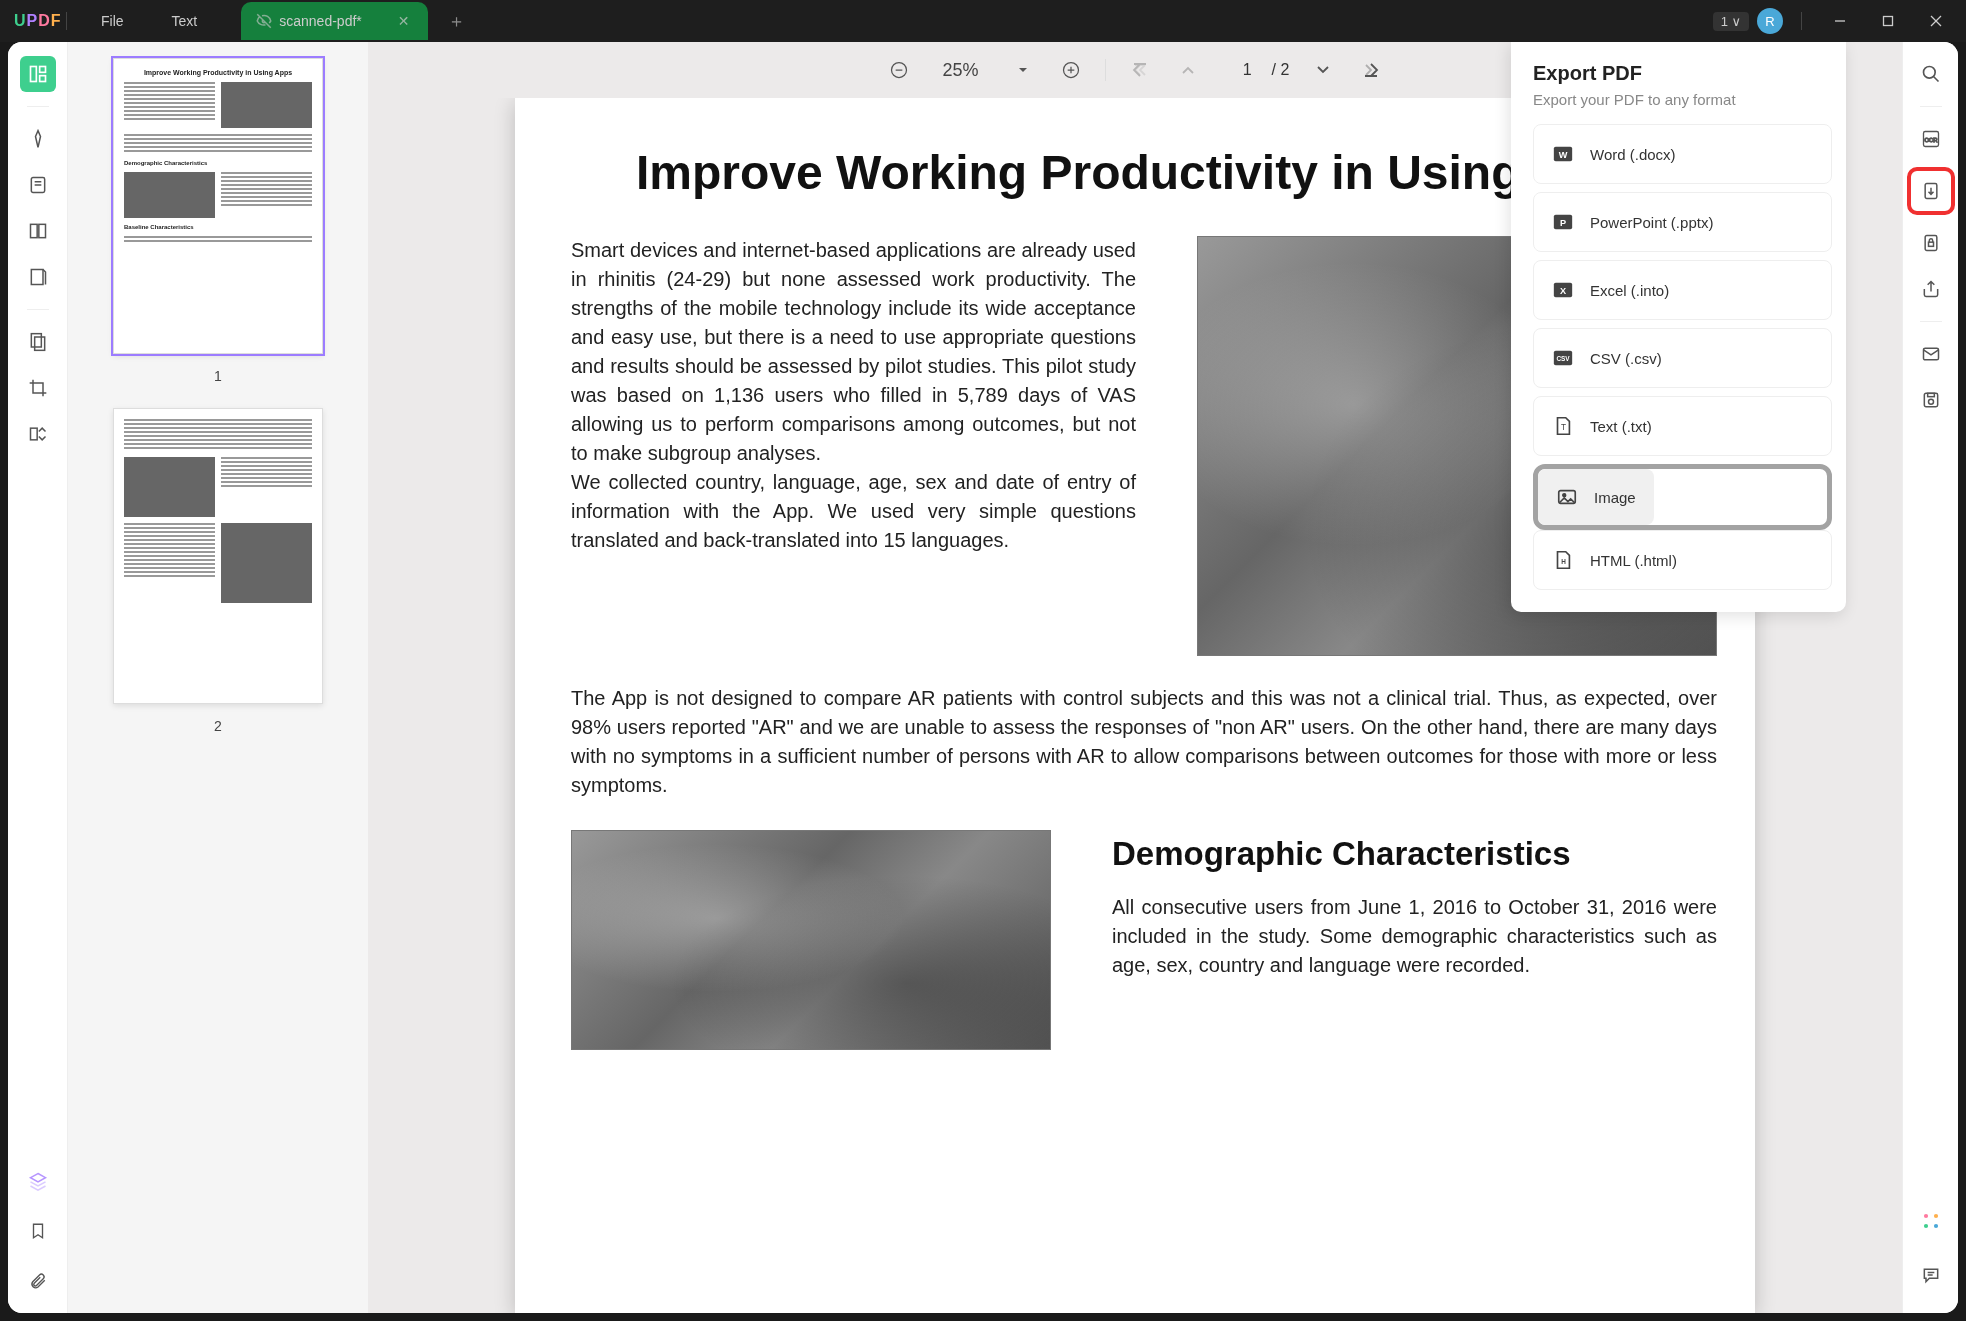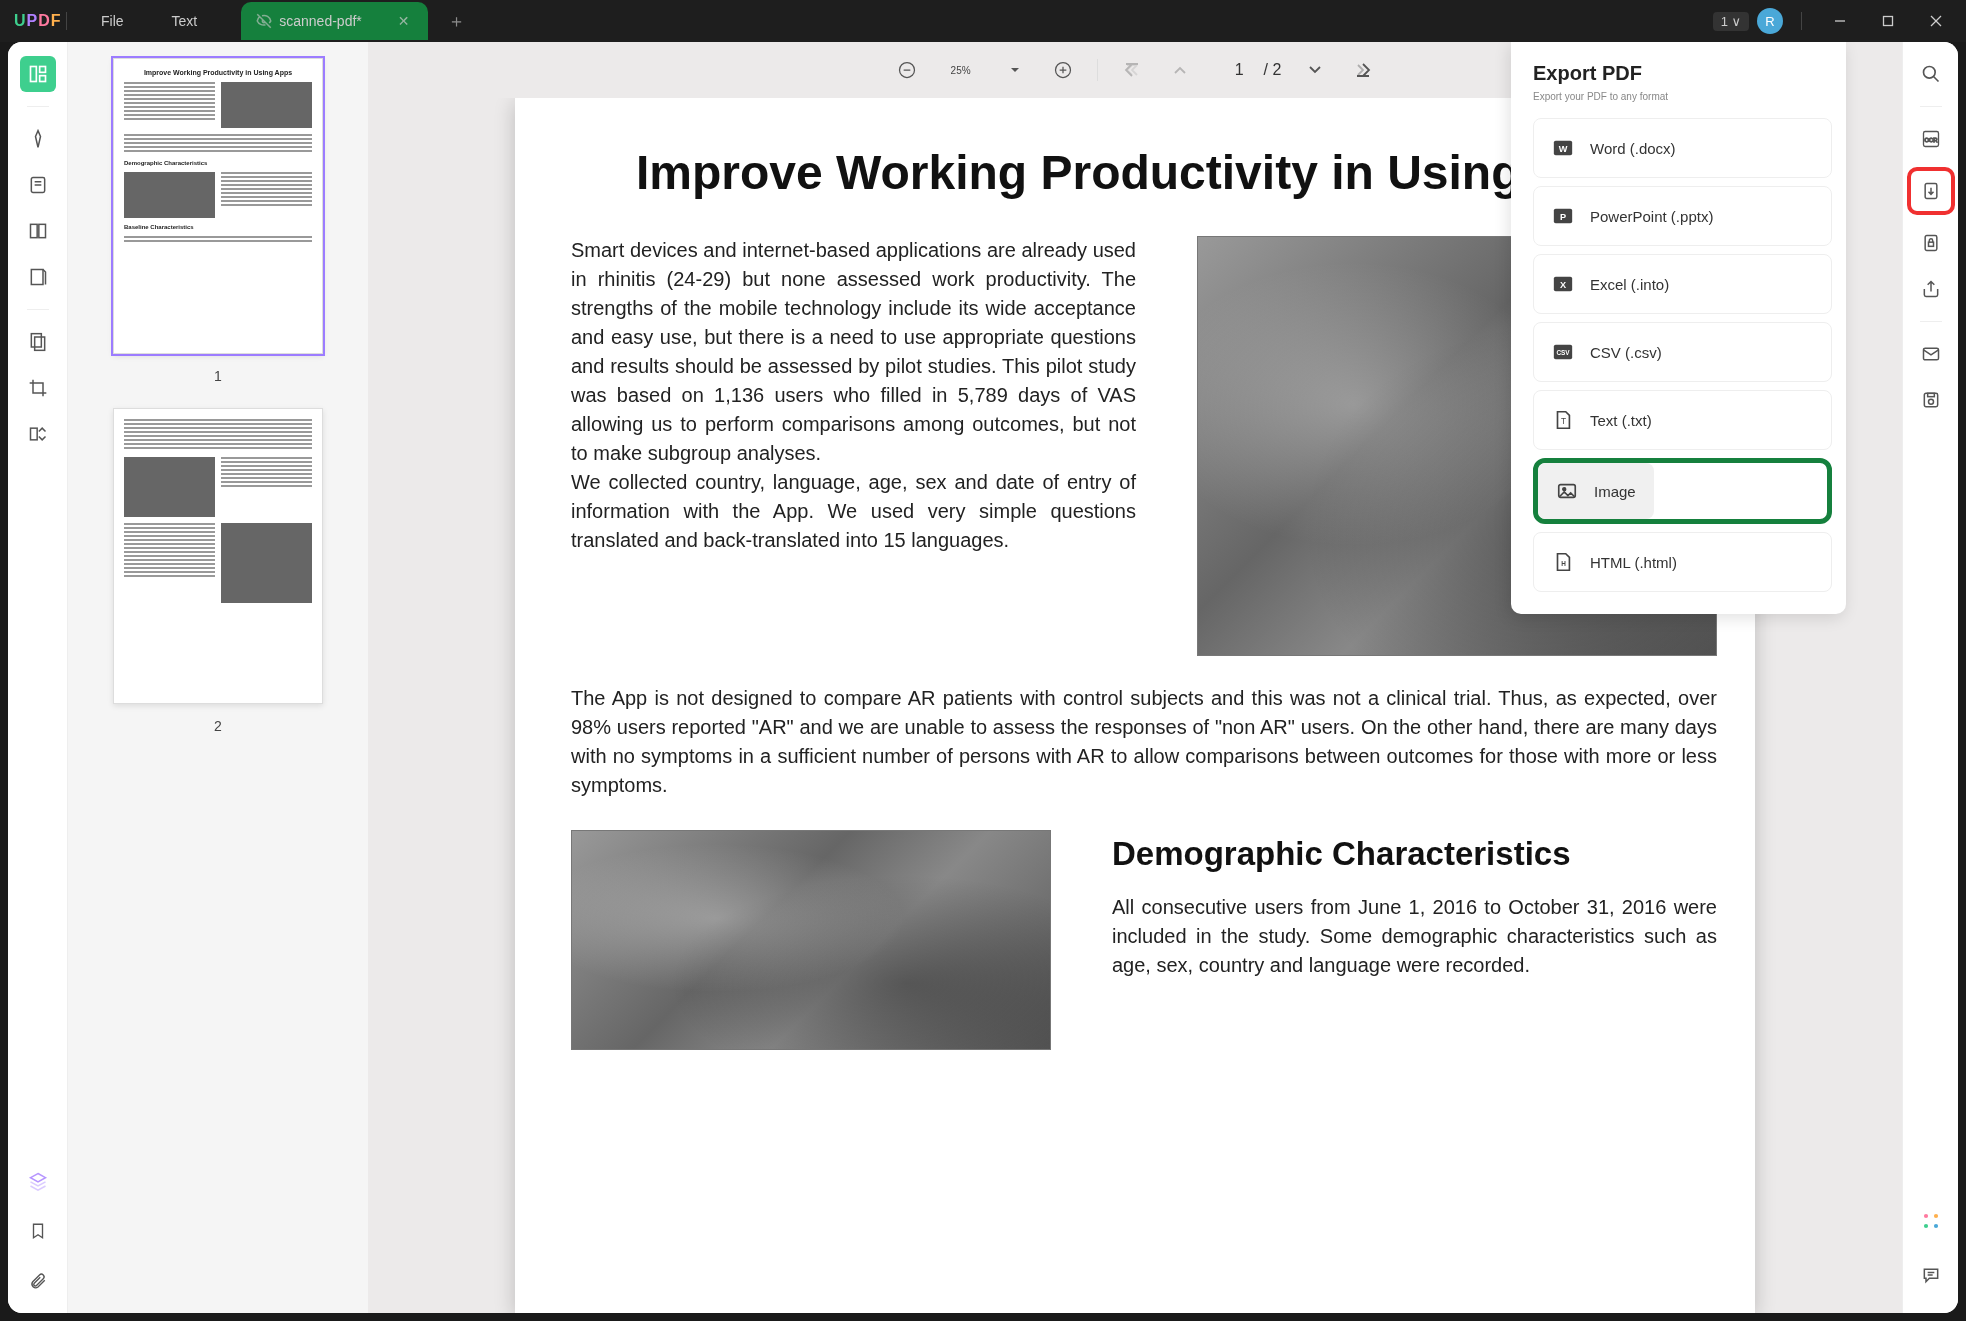--- a/index.html
+++ b/index.html
@@ -35,41 +35,41 @@
 .thumb .th-title { font-size: 7px; font-weight: 700; text-align: center; margin-bottom: 6px; color: #222; }
 .thumb .th-row { display: flex; gap: 6px; margin-bottom: 6px; }
 .thumb .th-text { flex: 1; }
 .thumb .th-text .line { height: 2px; background: #999; margin-bottom: 2px; }
 .thumb .th-img { flex: 1; background: #666; min-height: 46px; }
 
 .main-area { flex: 1; background: #eceaea; position: relative; overflow: hidden; }
 .toolbar { position: absolute; top: 0; left: 0; right: 0; height: 56px; display: flex; align-items: center; justify-content: center; gap: 20px; z-index: 3; }
 .tool-btn { width: 28px; height: 28px; display: flex; align-items: center; justify-content: center; cursor: pointer; color: #555; }
 .tool-btn.disabled { opacity: .35; }
-.zoom-val { font-size: 10px; color: #444; padding: 0 10px; }
+.zoom-val { font-size: 18px; color: #444; padding: 0 10px; }
 .tool-sep { width: 1px; height: 22px; background: #ddd; }
 .page-input { width: 30px; text-align: right; border: none; background: none; font-size: 16px; color: #333; }
 .page-count { font-size: 16px; color: #333; }
 
 .page-view { position: absolute; inset: 56px 0 0 0; overflow: auto; display: flex; justify-content: center; }
 .page { width: 1240px; background: #fff; box-shadow: 0 4px 20px rgba(0,0,0,.2); padding: 46px 38px 20px 56px; font-family: Georgia, serif; position: relative; }
 .doc-title { font-size: 48px; font-weight: 700; text-align: center; color: #111; line-height: 1.2; margin-bottom: 34px; font-family: Arial, sans-serif; }
 .doc-row { display: flex; gap: 61px; margin-bottom: 28px; }
 .doc-col-text { flex: 1; font-size: 20px; line-height: 1.45; color: #222; text-align: justify; font-family: Arial, sans-serif; }
 .doc-col-img { width: 520px; min-height: 420px; background: linear-gradient(135deg, #999 0%, #666 40%, #888 60%, #555 100%); border: 1px solid #777; position: relative; overflow: hidden; }
 .doc-col-img::after { content: ''; position: absolute; inset: 0; background: radial-gradient(ellipse at 30% 40%, rgba(255,255,255,.3) 0%, transparent 40%), radial-gradient(ellipse at 70% 70%, rgba(0,0,0,.3) 0%, transparent 50%); }
 .doc-full { font-size: 20px; line-height: 1.45; color: #222; text-align: justify; font-family: Arial, sans-serif; margin-bottom: 30px; }
 .doc-h2 { font-size: 33px; font-weight: 700; color: #111; margin-bottom: 16px; font-family: Arial, sans-serif; }
 
 .export-panel { position: absolute; top: 0; right: 56px; width: 335px; background: #fff; border-radius: 0 0 10px 10px; box-shadow: -2px 4px 16px rgba(0,0,0,.12); padding: 20px 14px 14px 22px; z-index: 20; }
 .export-title { font-size: 20px; font-weight: 700; color: #222; margin-bottom: 6px; }
-.export-sub { font-size: 10px; color: #888; margin-bottom: 16px; }
+.export-sub { font-size: 15px; color: #888; margin-bottom: 16px; }
 .export-item { display: flex; align-items: center; gap: 16px; height: 60px; background: #fff; border: 1px solid #eee; border-radius: 8px; margin-bottom: 8px; padding: 0 18px; cursor: pointer; font-size: 15px; color: #333; }
 .export-item.highlighted { background: #f0f0f0; border: none; }
-.export-item.highlighted-wrap { border: 5px solid #15803d; border-radius: 12px; padding: 3px; margin-bottom: 8px; }
+.export-item.highlighted-wrap { border: 5px solid #a3a3a3; border-radius: 12px; padding: 3px; margin-bottom: 0; }
 .export-item.highlighted-wrap .export-item { margin-bottom: 0; height: 56px; }
 .fi { width: 22px; height: 22px; flex-shrink: 0; }
 
 .right-rail { width: 56px; background: #fff; border-left: 1px solid #eee; display: flex; flex-direction: column; align-items: center; padding: 14px 0; gap: 10px; position: relative; z-index: 30; }
 .right-rail .rail-btn.hot { border: 4px solid #f03030; border-radius: 10px; width: 48px; height: 48px; }
 .right-rail .bottom { margin-top: auto; display: flex; flex-direction: column; align-items: center; gap: 18px; padding-bottom: 6px; }
 </style>
 </head>
 <body>
 

